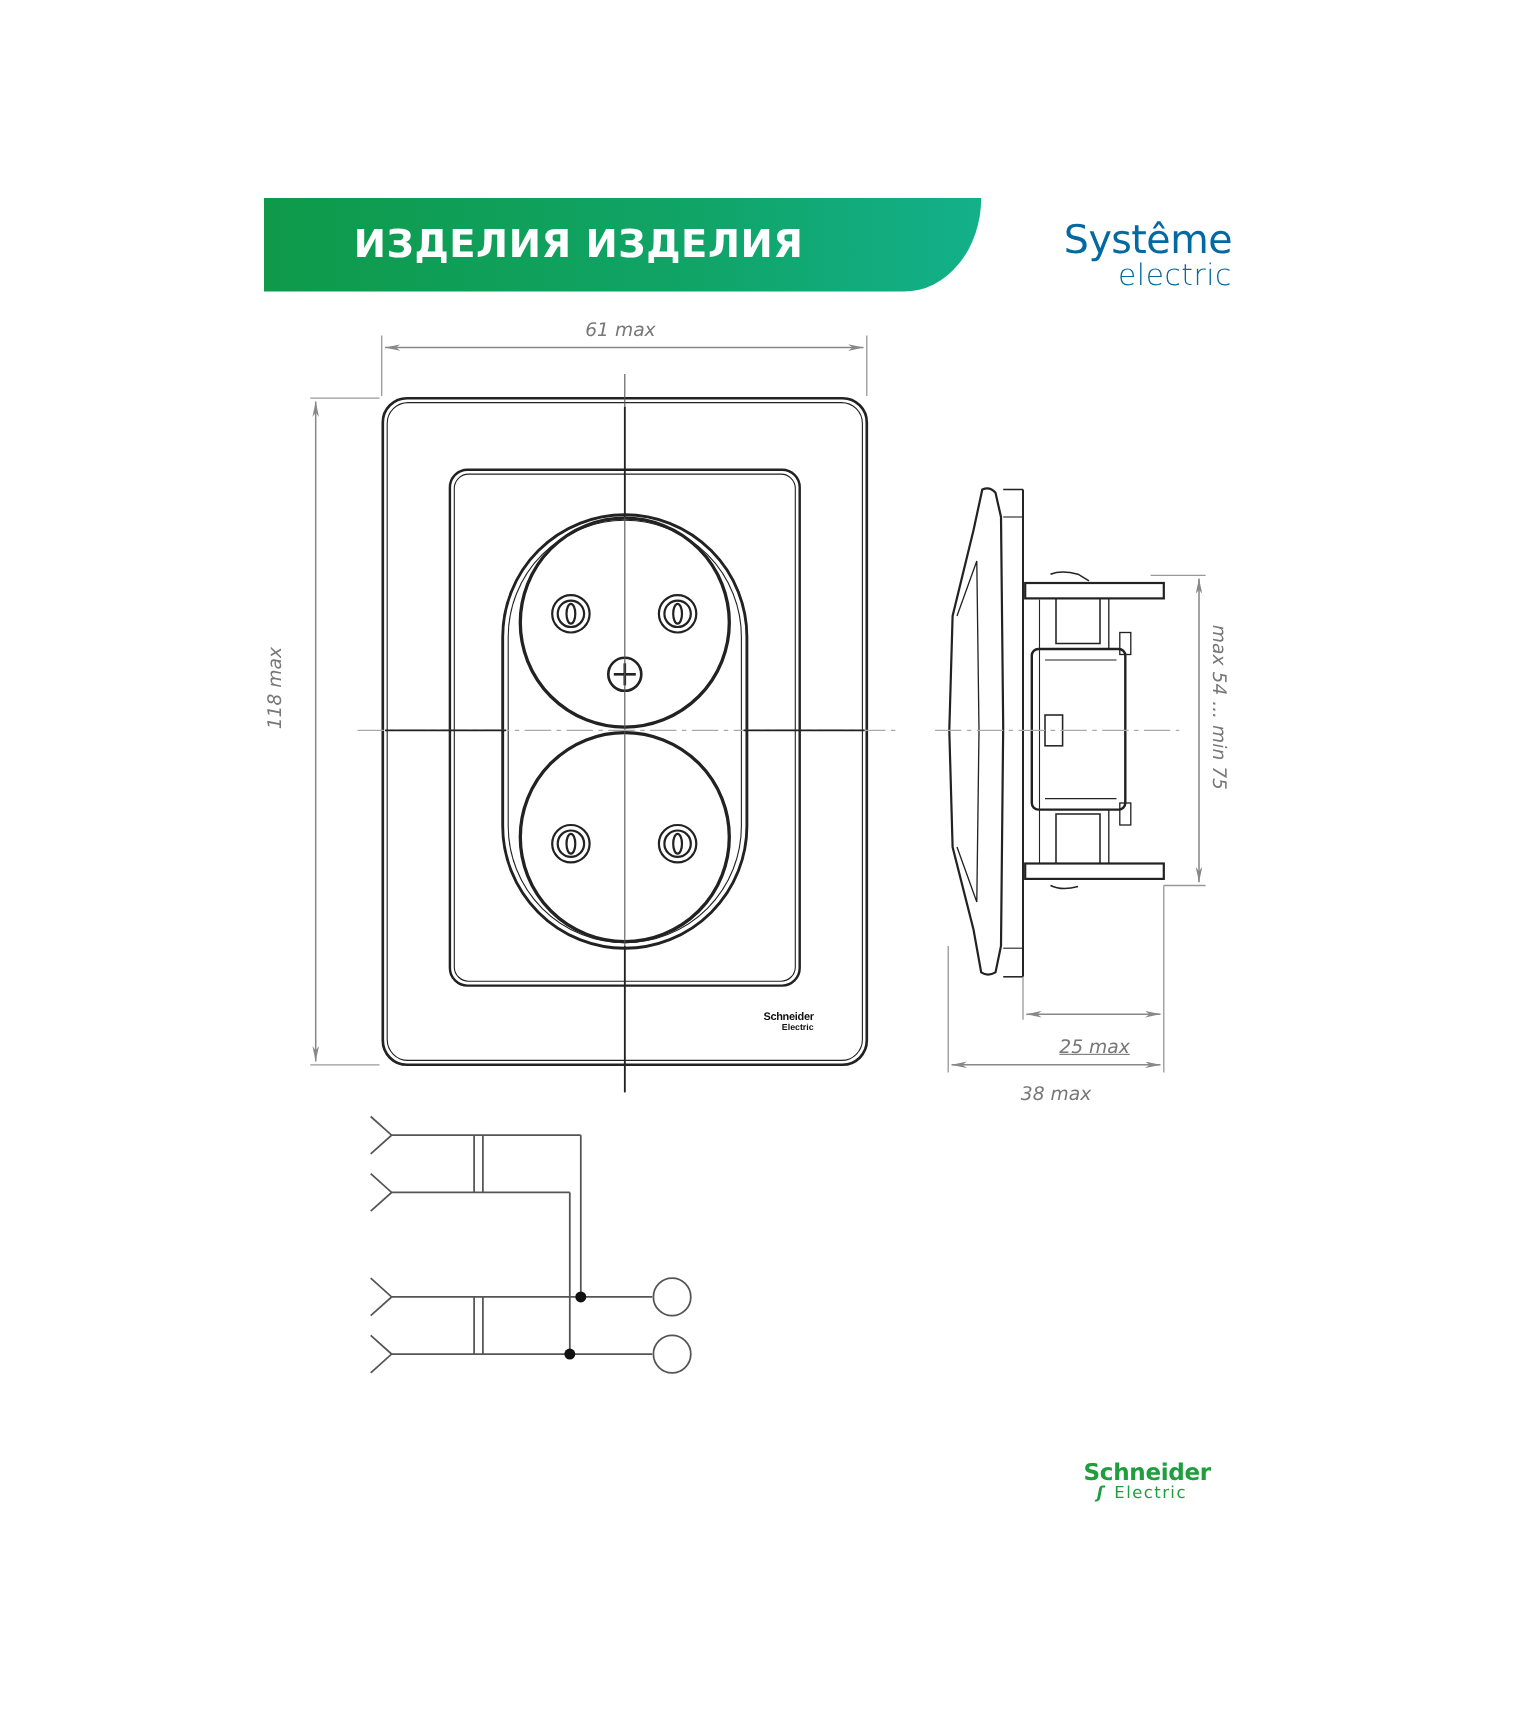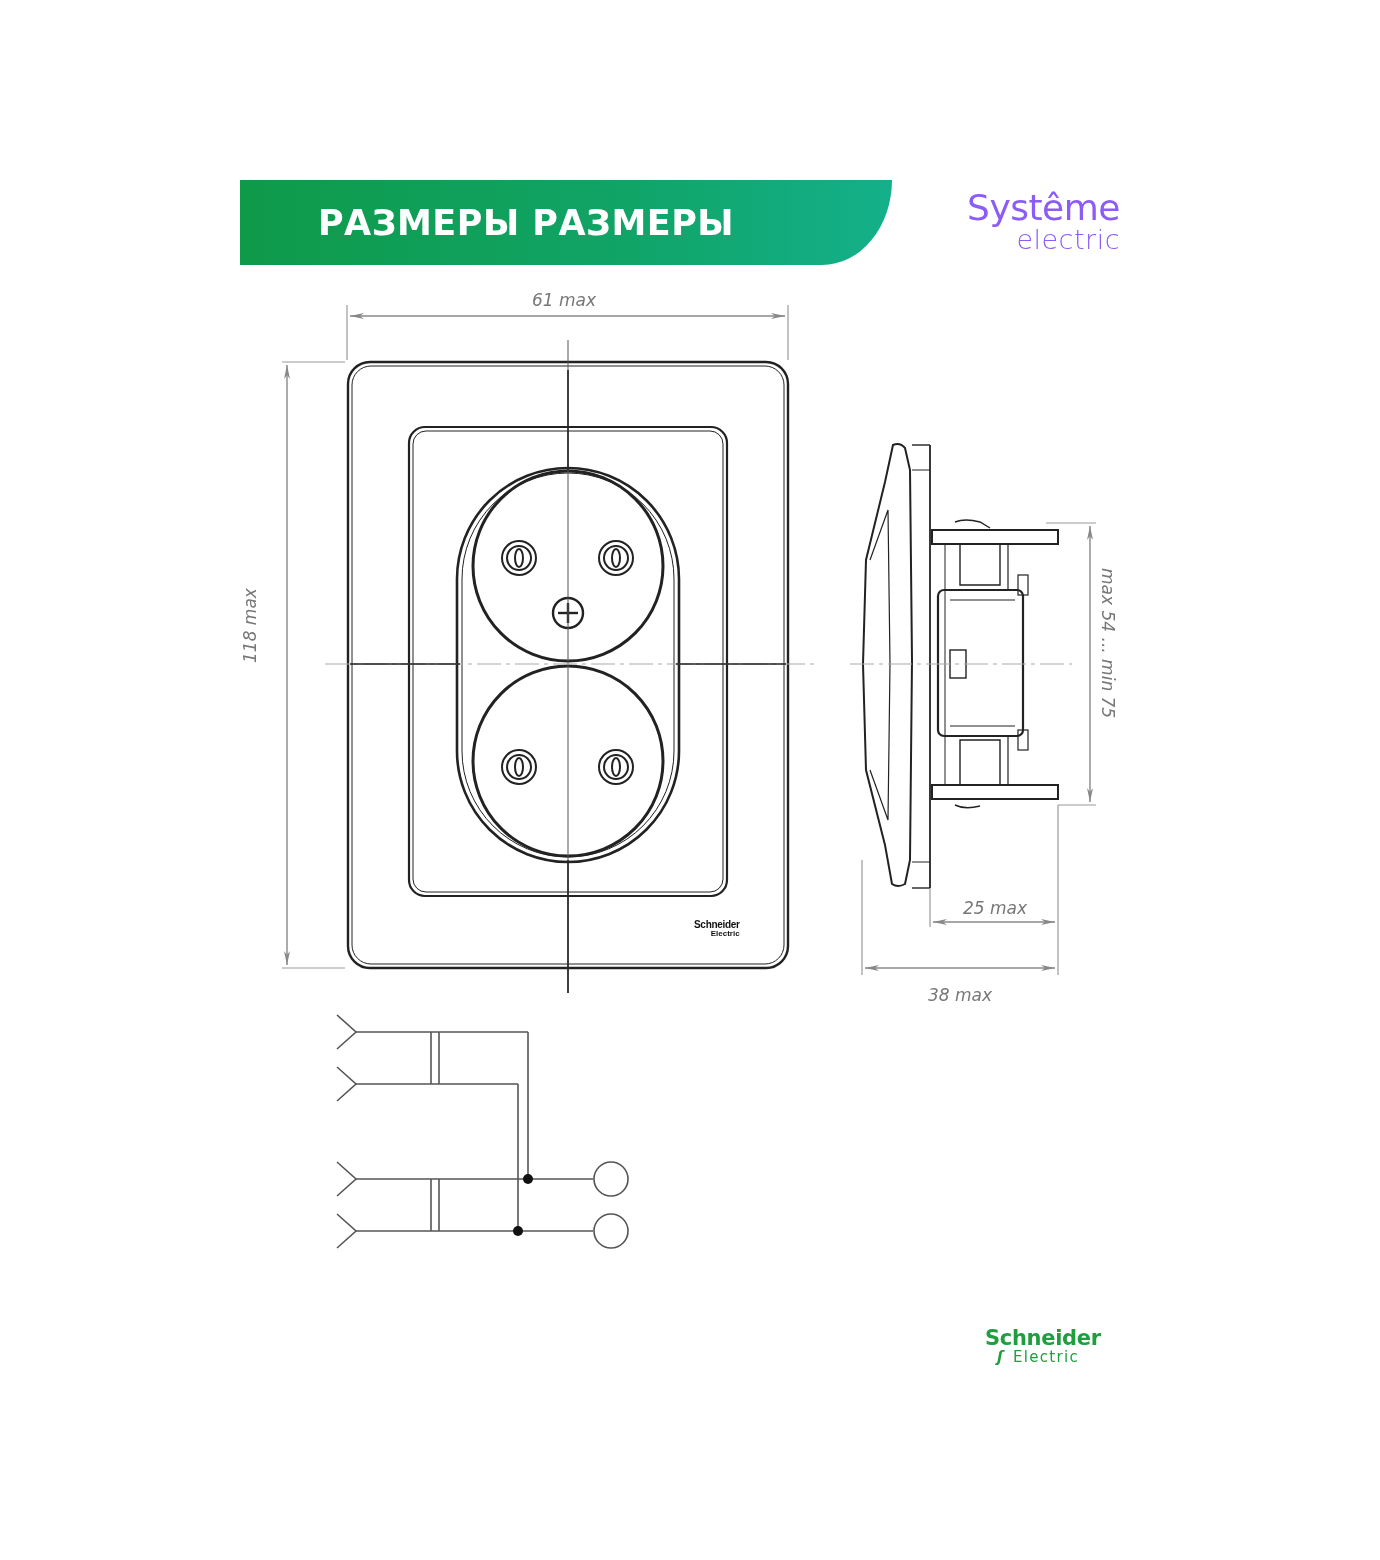--- a/index.html
+++ b/index.html
@@ -8,49 +8,49 @@
     position: absolute; left: 240px; top: 180px; width: 652px; height: 85px;
     background: linear-gradient(90deg, #0f9a4a 0%, #10a467 60%, #13b08a 100%);
     border-top-right-radius: 0; border-bottom-right-radius: 70px 85px;
     display: flex; align-items: center; justify-content: center;
   }
   .banner-title {
     color: #ffffff; font-family: "DejaVu Sans", sans-serif; font-weight: bold;
     font-size: 35px; letter-spacing: 0.5px; margin-left: -80px;
   }
   .brand-top {
-    position: absolute; left: 920px; top: 190px; width: 200px; text-align: right;
-    color: #8b5cf6; font-family: "DejaVu Sans", sans-serif;
+    position: absolute; left: 920px; top: 201px; width: 200px; text-align: right;
+    color: #0369a1; font-family: "DejaVu Sans", sans-serif;
   }
   .brand-top .l1 { font-size: 36px; line-height: 36px; letter-spacing: -0.5px; }
   .brand-top .l2 { font-size: 27px; line-height: 28px; font-weight: 300; letter-spacing: 0.5px; }
   svg.drawing { position: absolute; left: 0; top: 0; }
   .dim { position: absolute; color: #777; font-family: "DejaVu Sans", sans-serif; font-style: italic; font-size: 17px; white-space: nowrap; }
   .dim-86 { left: 532px; top: 290px; }
   .dim-118 { left: 240px; top: 663px; transform: rotate(-90deg); transform-origin: left top; }
   .dim-54 { left: 1118px; top: 568px; transform: rotate(90deg); transform-origin: left top; }
-  .dim-25 { left: 963px; top: 898px; }
+  .dim-25 { left: 963px; top: 942px; text-decoration: underline; }
   .dim-38 { left: 928px; top: 985px; }
   .plate-logo { position: absolute; left: 694px; top: 920px; text-align: right; font-family: "Liberation Sans", sans-serif; font-weight: bold; color: #111; line-height: 9px; }
   .plate-logo .a { font-size: 10px; letter-spacing: -0.3px; }
   .plate-logo .b { font-size: 8px; }
   .cable-text {
     position: absolute; left: 729px; top: 1072px; font-family: "DejaVu Sans", sans-serif;
     font-size: 37px; line-height: 48px; color: #111;
   }
   .brand-bottom { position: absolute; left: 985px; top: 1328px; color: #1f9e3e; font-family: "DejaVu Sans", sans-serif; }
   .brand-bottom .s1 { font-size: 21px; font-weight: bold; letter-spacing: -0.3px; line-height: 20px; }
   .brand-bottom .s2 { font-size: 15px; letter-spacing: 1.3px; padding-left: 28px; line-height: 18px; position: relative; }
   .brand-bottom .s2 .glyph { position: absolute; left: 12px; top: 0; font-weight: bold; font-style: italic; font-size: 15px; }
 </style>
 </head>
 <body>
 
 <div class="banner">
-  <span class="banner-title">РАЗМЕРЫ РАЗМЕРЫ</span>
+  <span class="banner-title">ИЗДЕЛИЯ ИЗДЕЛИЯ</span>
 </div>
 <div class="brand-top">
   <div class="l1">Systême</div>
   <div class="l2">electric</div>
 </div>
 
 <svg class="drawing" width="1380" height="1560" viewBox="0 0 1380 1560">
   <defs>
     <marker id="arr" viewBox="0 0 14 6" refX="14" refY="3" markerWidth="14" markerHeight="6" orient="auto-start-reverse" markerUnits="userSpaceOnUse">
       <path d="M0,0 L14,3 L0,6 L4,3 Z" fill="#888"></path>

